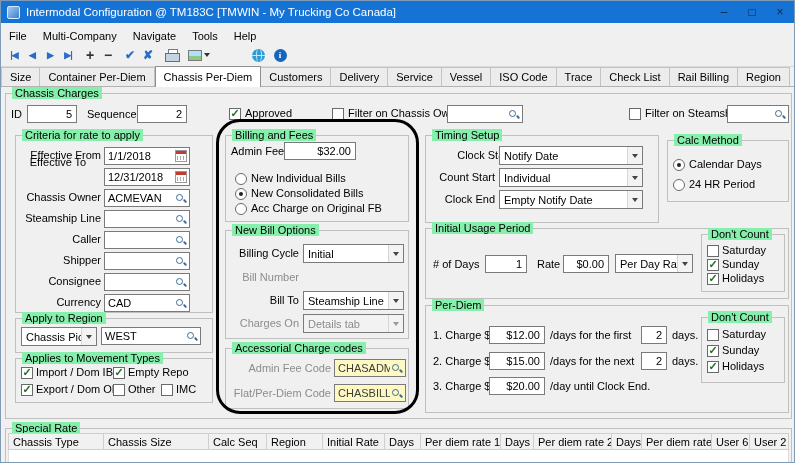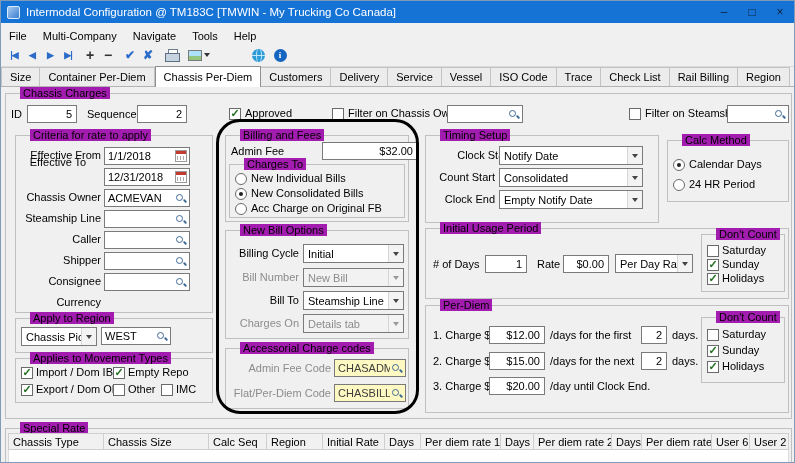--- a/index.html
+++ b/index.html
@@ -34,21 +34,21 @@
   .globe::before { content:""; position:absolute; top:-1px; bottom:-1px; left:4px; width:4px; border-left:1px solid #c3e7fb; border-right:1px solid #c3e7fb; border-radius:50%; }
   .globe::after { content:""; position:absolute; left:0; right:0; top:6px; border-top:1px solid #c3e7fb; }
   .infoicon { width:13px; height:13px; border-radius:50%; background:#1565c0; color:#fff; font-size:9px; font-weight:bold; display:flex; align-items:center; justify-content:center; font-family:"Liberation Serif", serif; }
   
   .tabstrip { position:absolute; left:0; top:66px; width:100%; height:20px; background:#f0f0f0; display:flex; align-items:flex-end; border-bottom:1px solid #b3b3b3; }
   .tab { height:19px; padding:0 8px; display:flex; align-items:center; background:#ececec; border:1px solid #c3c3c3; border-left:none; border-bottom:none; white-space:nowrap; }
   .tab:first-child { border-left:1px solid #c3c3c3; }
   .tab.active { background:#fff; height:21px; margin-bottom:-1px; border:1px solid #8f8f8f; border-bottom:none; z-index:3; position:relative; }
   
   .gb { position:absolute; border:1px solid #c0c0c0; }
-  .gbl { position:absolute; top:-7px; left:14px; background:#a21caf; padding:0 3px; white-space:nowrap; }
+  .gbl { position:absolute; top:-7px; left:6px; background:#86efac; padding:0 3px; white-space:nowrap; }
   .lbl { position:absolute; white-space:nowrap; }
   .lblr { position:absolute; white-space:nowrap; text-align:right; }
   .dis { color:#8c8c8c; }
   .txt { position:absolute; height:18px; background:#fff; border:1px solid #7a7a7a; display:flex; align-items:center; padding:0 2px 0 3px; }
   .txt .tv { flex:1; white-space:nowrap; overflow:hidden; }
   .txt.num .tv { text-align:right; padding-right:2px; }
   .txt.disf { background:#fef9c3; }
   .txt.disf .tv { color:#3c3c3c; }
   .combo { position:absolute; height:19px; background:#fff; border:1px solid #7a7a7a; display:flex; align-items:center; overflow:hidden; }
   .combo .ct { flex:1; padding:0 4px; white-space:nowrap; overflow:hidden; }
@@ -195,29 +195,33 @@
   <div class="txt" style="left:103px;top:251px;width:86px;">
       <span class="tv"></span>
       <span class="lk"></span>
     </div>
   <span class="lblr" style="left:14px;top:274px;width:86px;">Consignee</span>
   <div class="txt" style="left:103px;top:272px;width:86px;">
       <span class="tv"></span>
       <span class="lk"></span>
     </div>
   <span class="lblr" style="left:14px;top:295px;width:86px;">Currency</span>
+  <div class="txt" style="left:103px;top:293px;width:86px;">
+      <span class="tv">CAD</span>
+      <span class="lk"></span>
+    </div>
 
   <div class="gb" style="left:14px;top:317px;width:198px;height:35px;">
     <span class="gbl">Apply to Region</span>
   </div>
   <div class="combo" style="left:20px;top:326px;width:76px;">
       <span class="ct">Chassis Pick</span>
       <span class="ca"></span>
     </div>
-  <div class="txt" style="left:100px;top:326px;width:70px;">
+  <div class="txt" style="left:100px;top:326px;width:100px;">
       <span class="tv">WEST</span>
       <span class="lk"></span>
     </div>
 
   <div class="gb" style="left:14px;top:357px;width:198px;height:45px;">
     <span class="gbl">Applies to Movement Types</span>
   </div>
   <span class="cb on" style="left:20px;top:366px;"></span>
   <span class="lbl" style="left:35px;top:365px;">Import / Dom IB</span>
   <span class="cb on" style="left:112px;top:366px;"></span>
@@ -226,46 +230,39 @@
   <span class="lbl" style="left:35px;top:382px;">Export / Dom OB</span>
   <span class="cb" style="left:112px;top:383px;"></span>
   <span class="lbl" style="left:127px;top:382px;">Other</span>
   <span class="cb" style="left:160px;top:383px;"></span>
   <span class="lbl" style="left:175px;top:382px;">IMC</span>
 
   <div class="gb" style="left:224px;top:134px;width:184px;height:87px;">
     <span class="gbl">Billing and Fees</span>
   </div>
   <span class="lbl" style="left:230px;top:144px;">Admin Fee</span>
-  <div class="txt num" style="left:283px;top:141px;width:96px;margin-left:38px;">
+  <div class="txt num" style="left:283px;top:141px;width:72px;">
       <span class="tv">$32.00</span>
     </div>
-  <div class="gb" style="left:228px;top:163px;width:176px;height:54px;">
-    <span class="gbl">Charges To</span>
-  </div>
   <span class="rb" style="left:234px;top:172px;"></span>
   <span class="lbl" style="left:250px;top:171px;">New Individual Bills</span>
   <span class="rb on" style="left:234px;top:187px;"></span>
   <span class="lbl" style="left:250px;top:186px;">New Consolidated Bills</span>
   <span class="rb" style="left:234px;top:202px;"></span>
   <span class="lbl" style="left:250px;top:201px;">Acc Charge on Original FB</span>
 
   <div class="gb" style="left:224px;top:229px;width:184px;height:109px;">
     <span class="gbl">New Bill Options</span>
   </div>
   <span class="lblr" style="left:224px;top:246px;width:74px;">Billing Cycle</span>
   <div class="combo" style="left:302px;top:243px;width:101px;">
       <span class="ct">Initial</span>
       <span class="ca"></span>
     </div>
   <span class="lblr dis" style="left:224px;top:270px;width:74px;">Bill Number</span>
-  <div class="combo dis" style="left:302px;top:267px;width:101px;">
-      <span class="ct">New Bill</span>
-      <span class="ca"></span>
-    </div>
   <span class="lblr" style="left:224px;top:293px;width:74px;">Bill To</span>
   <div class="combo" style="left:302px;top:290px;width:101px;">
       <span class="ct">Steamship Line</span>
       <span class="ca"></span>
     </div>
   <span class="lblr dis" style="left:224px;top:316px;width:74px;">Charges On</span>
   <div class="combo dis" style="left:302px;top:313px;width:101px;">
       <span class="ct">Details tab</span>
       <span class="ca"></span>
     </div>
@@ -287,21 +284,21 @@
   <div class="gb" style="left:424px;top:134px;width:234px;height:88px;">
     <span class="gbl">Timing Setup</span>
   </div>
   <span class="lblr" style="left:440px;top:148px;width:70px;">Clock Start</span>
   <div class="combo" style="left:498px;top:145px;width:144px;">
       <span class="ct">Notify Date</span>
       <span class="ca"></span>
     </div>
   <span class="lblr" style="left:424px;top:170px;width:70px;">Count Start</span>
   <div class="combo" style="left:498px;top:167px;width:144px;">
-      <span class="ct">Consolidated</span>
+      <span class="ct">Individual</span>
       <span class="ca"></span>
     </div>
   <span class="lblr" style="left:424px;top:192px;width:70px;">Clock End</span>
   <div class="combo" style="left:498px;top:189px;width:144px;">
       <span class="ct">Empty Notify Date</span>
       <span class="ca"></span>
     </div>
 
   <div class="gb" style="left:666px;top:139px;width:122px;height:62px;">
     <span class="gbl">Calc Method</span>

